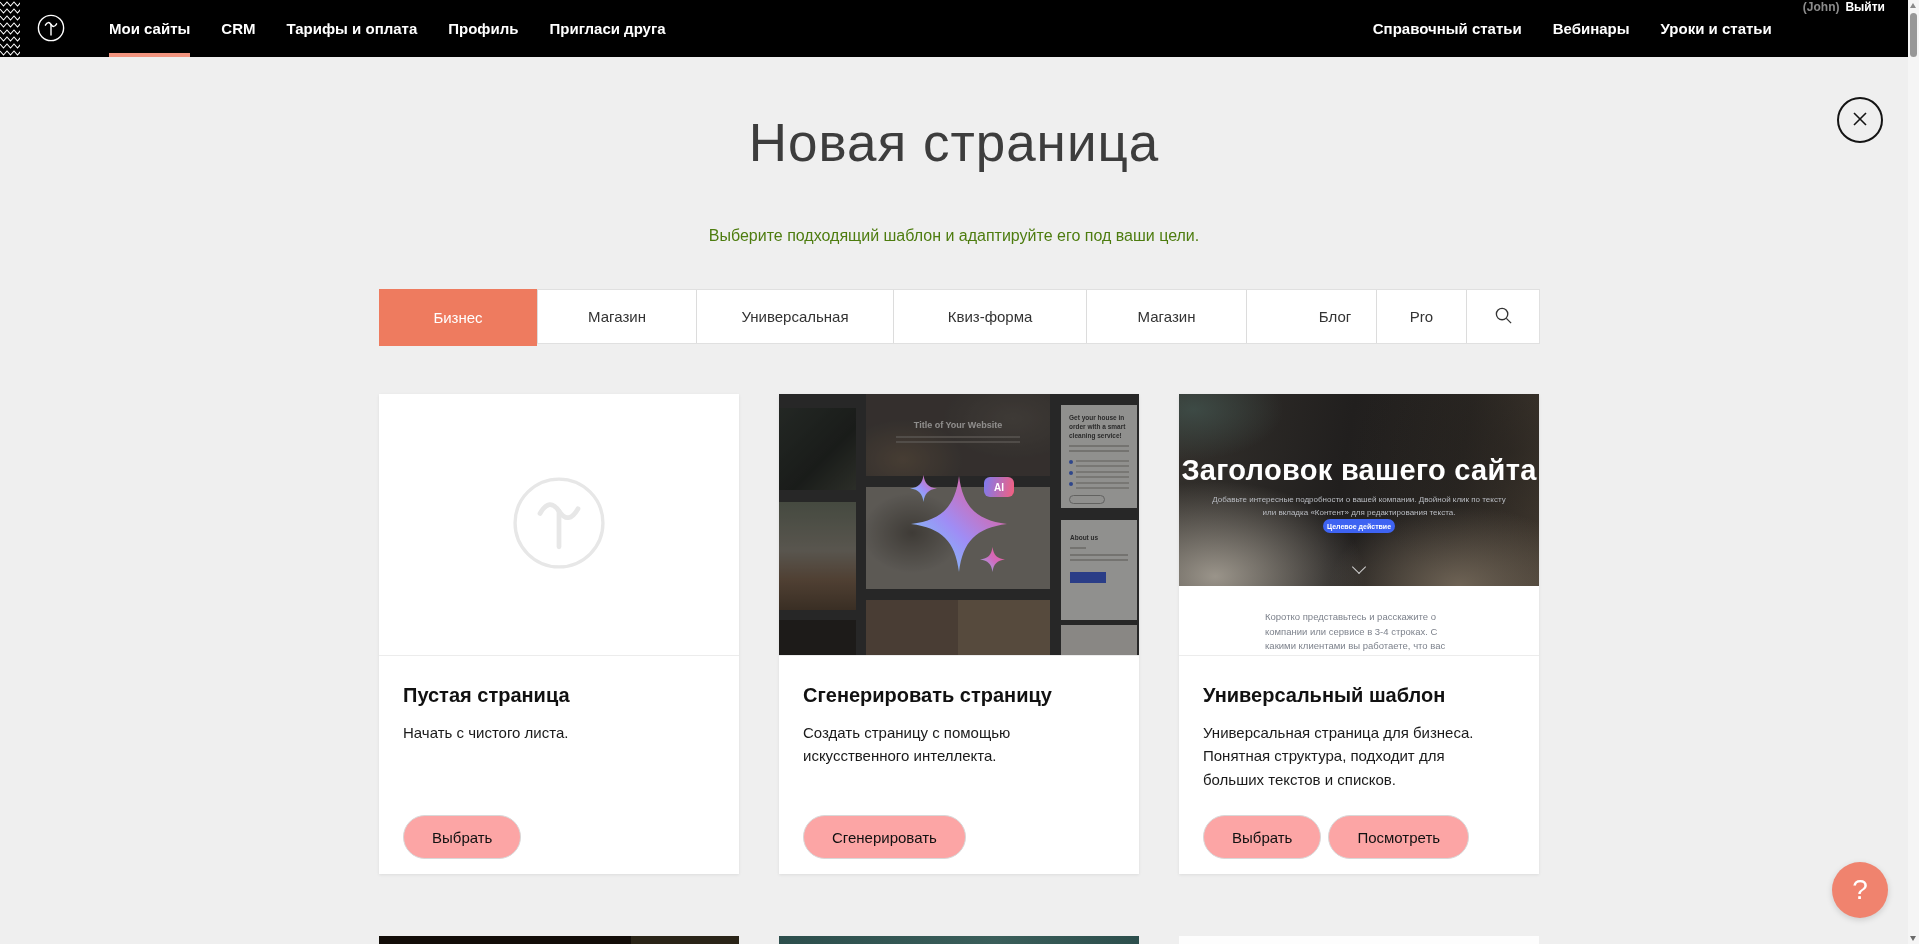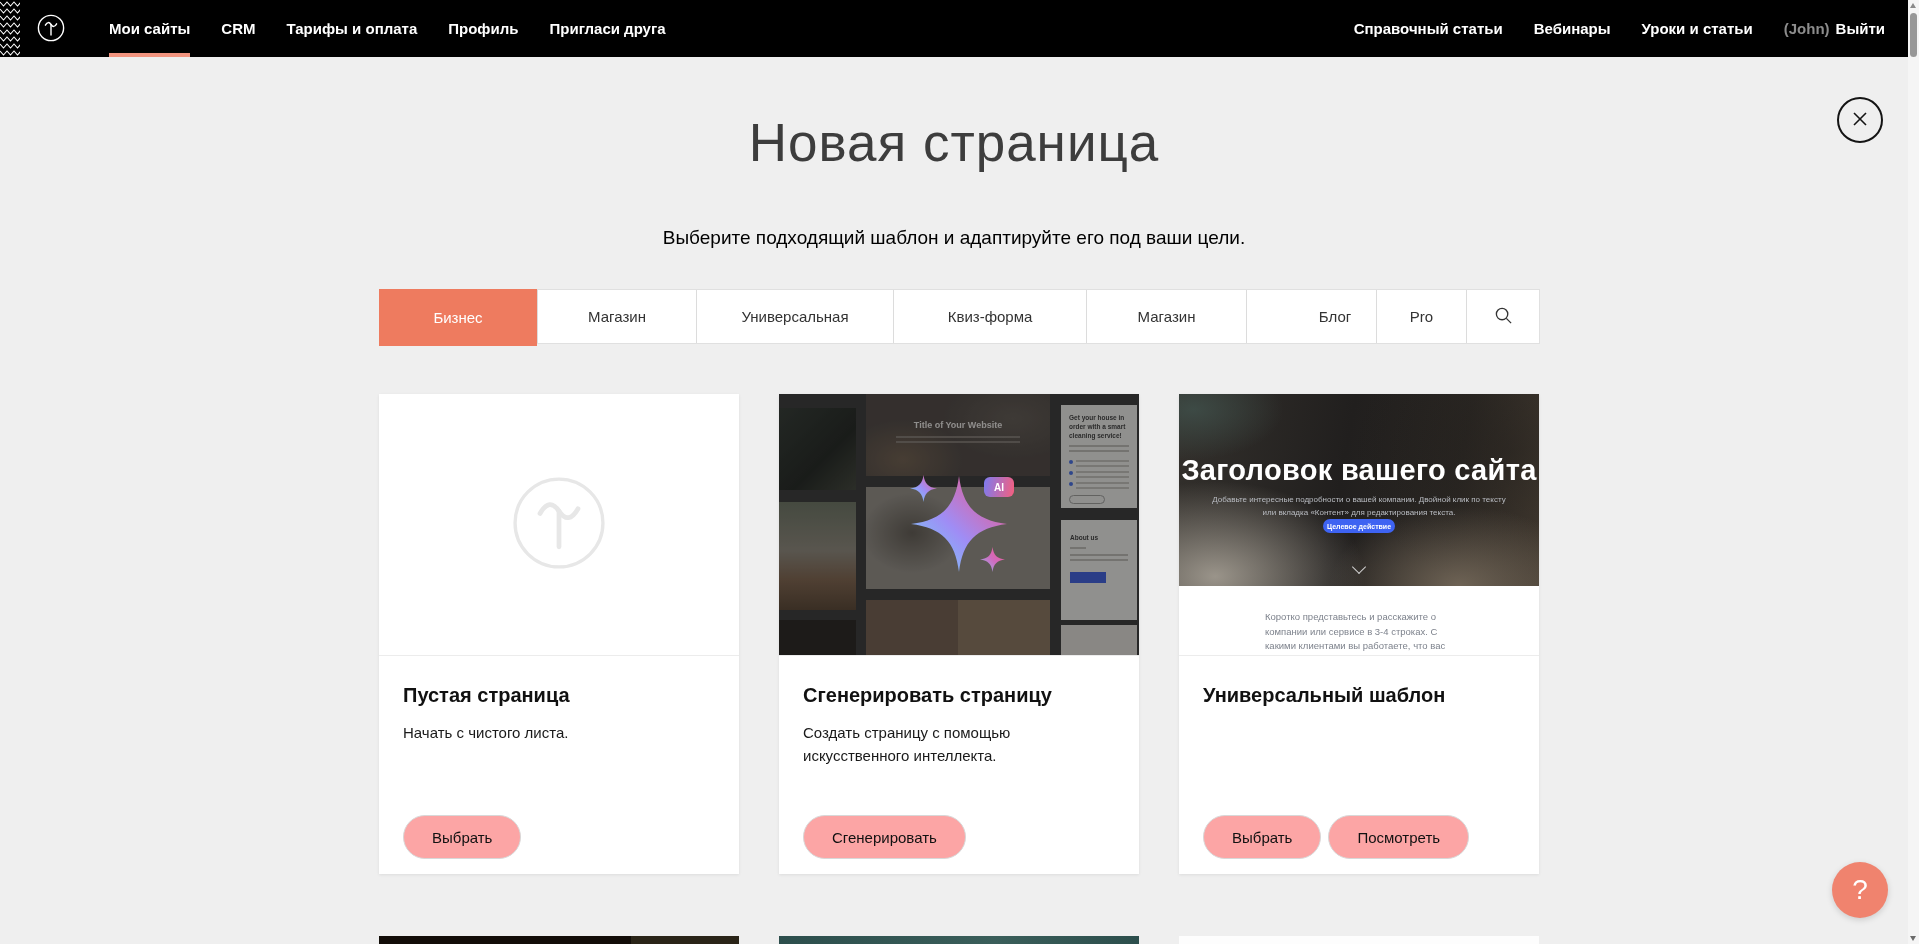--- a/index.html
+++ b/index.html
@@ -12,27 +12,27 @@
 
   
   .topnav{position:absolute;top:0;left:0;width:1919px;height:57px;background:var(--nav-bg);display:flex;align-items:stretch;z-index:5;}
   .zigzag{width:20px;height:57px;flex:0 0 20px;}
   .logo{width:28px;height:28px;margin:14px 0 0 17px;flex:0 0 auto;cursor:pointer;}
   .nav-left{display:flex;margin-left:44px;}
   .nav-right{display:flex;margin-left:auto;margin-right:34px;}
   .nav-item{position:relative;display:flex;align-items:center;color:#fff;font-size:15px;font-weight:700;padding:0;margin-right:31px;cursor:pointer;text-decoration:none;white-space:nowrap;}
   .nav-item:last-child{margin-right:0;}
   .nav-item.active::after{content:"";position:absolute;left:0;right:0;bottom:0;height:4px;background:var(--accent-underline);}
-  .nav-user{display:flex;align-items:center;font-size:15px;font-weight:700;white-space:nowrap;}
+  .nav-user{display:flex;align-items:flex-start;font-size:12px;font-weight:700;white-space:nowrap;}
   .nav-user .uname{color:#8c8c8c;margin-right:6px;}
   .nav-user .logout{color:#fff;cursor:pointer;}
 
   
   .page-title{position:absolute;top:112px;left:0;width:1908px;text-align:center;font-size:53px;font-weight:300;color:#3d3d3d;letter-spacing:1px;}
-  .page-subtitle{position:absolute;top:227px;left:0;width:1908px;text-align:center;font-size:19px;color:#000000;}
+  .page-subtitle{position:absolute;top:227px;left:0;width:1908px;text-align:center;font-size:16px;color:#4d7c0f;}
 
   
   .content{position:absolute;left:379px;width:1161px;top:0;height:944px;}
   .tabs{position:absolute;top:289px;left:0;width:1161px;height:55px;display:flex;border:1px solid #e0e0e0;background:#fff;}
   .tab{display:flex;align-items:center;justify-content:center;font-size:15px;color:#333;background:#fff;border-left:1px solid #dcdcdc;cursor:pointer;}
   .tab:first-child{border-left:none;}
   .tab.t1{width:158px;} .tab.t2{width:159px;align-items:center;} .tab.t3{width:197px;} .tab.t4{width:193px;}
   .tab.t5{width:160px;} .tab.t6{width:130px;padding-left:47px;} .tab.t7{width:90px;} .tab.t8{flex:1;}
   .tab.active{background:var(--accent);color:#fff;border-left:none;margin:-1px 0 -1px -1px;height:57px;}
 
@@ -323,20 +323,21 @@
           <div class="ph-sub">Добавьте интересные подробности о вашей компании. Двойной клик по тексту или вкладка «Контент» для редактирования текста.</div>
           <div class="ph-cta">Целевое действие</div>
           <div class="ph-chevron"></div>
         </div>
         <div class="preview-body">
           <p class="pb-text">Коротко представьтесь и расскажите о компании или сервисе в 3-4 строках. С какими клиентами вы работаете, что вас вдохновляет. Чем гордится ваша команда, какие у нее ценности и мотивация.</p>
         </div>
       </div>
       <div class="card-body">
         <div class="card-title">Универсальный шаблон</div>
+        <div class="card-desc">Универсальная страница для бизнеса. Понятная структура, подходит для больших текстов и списков.</div>
       </div>
       <div class="card-actions">
         <button class="pill-btn">Выбрать</button>
         <button class="pill-btn">Посмотреть</button>
       </div>
     </div>
   </div>
 
   <div class="cards2">
     <div class="card2 a"></div>

